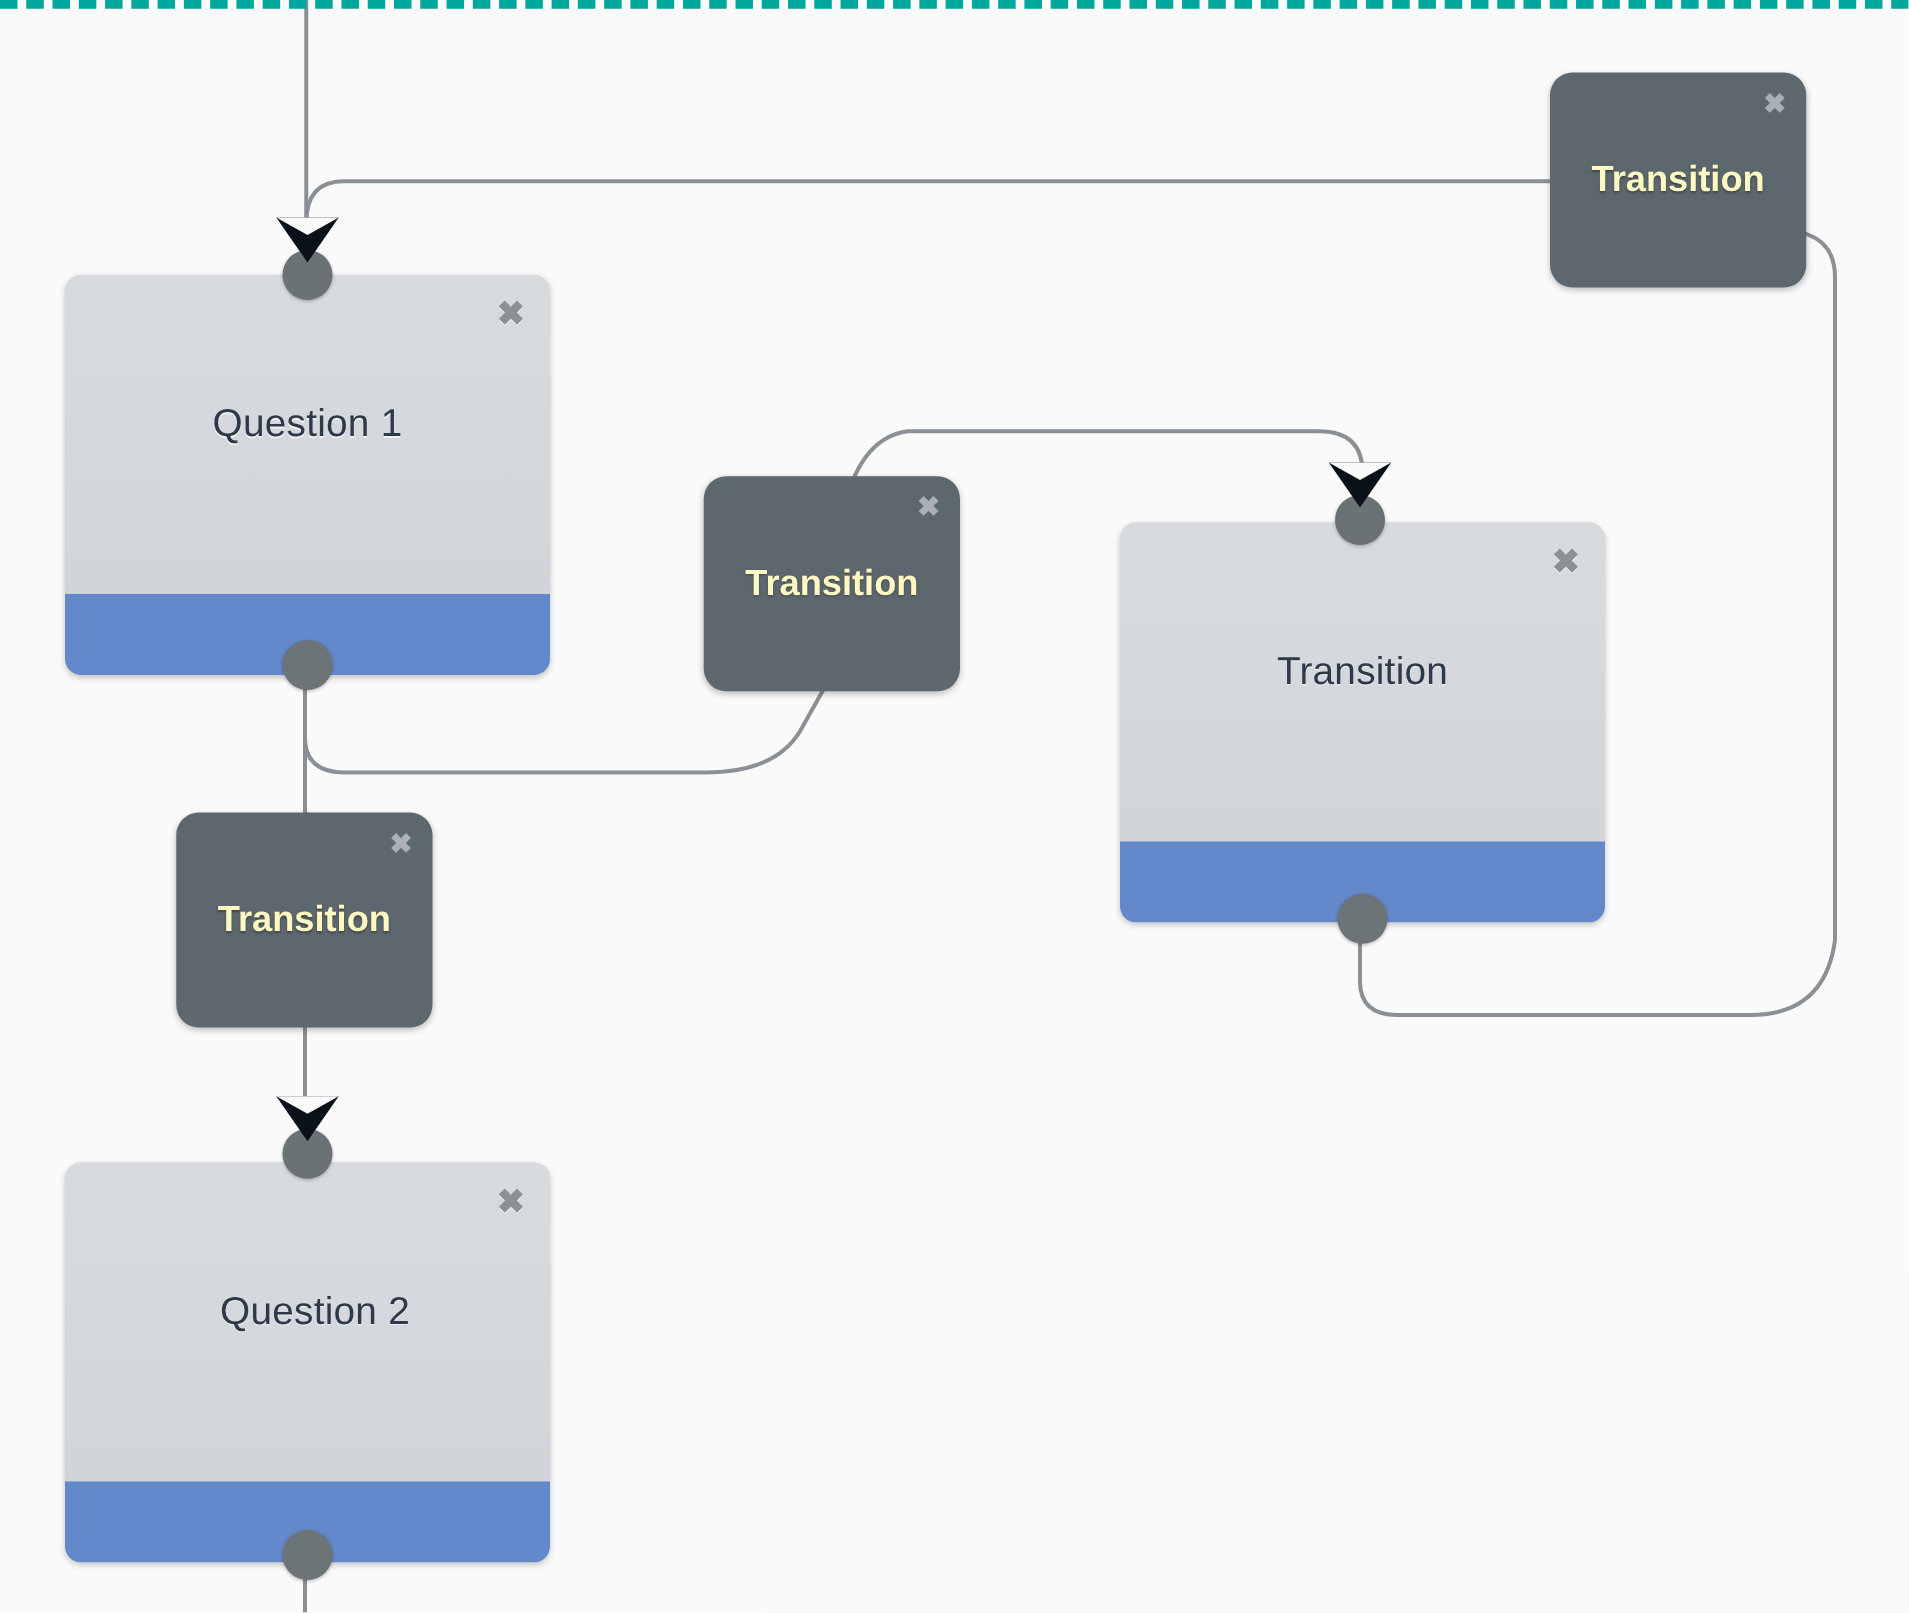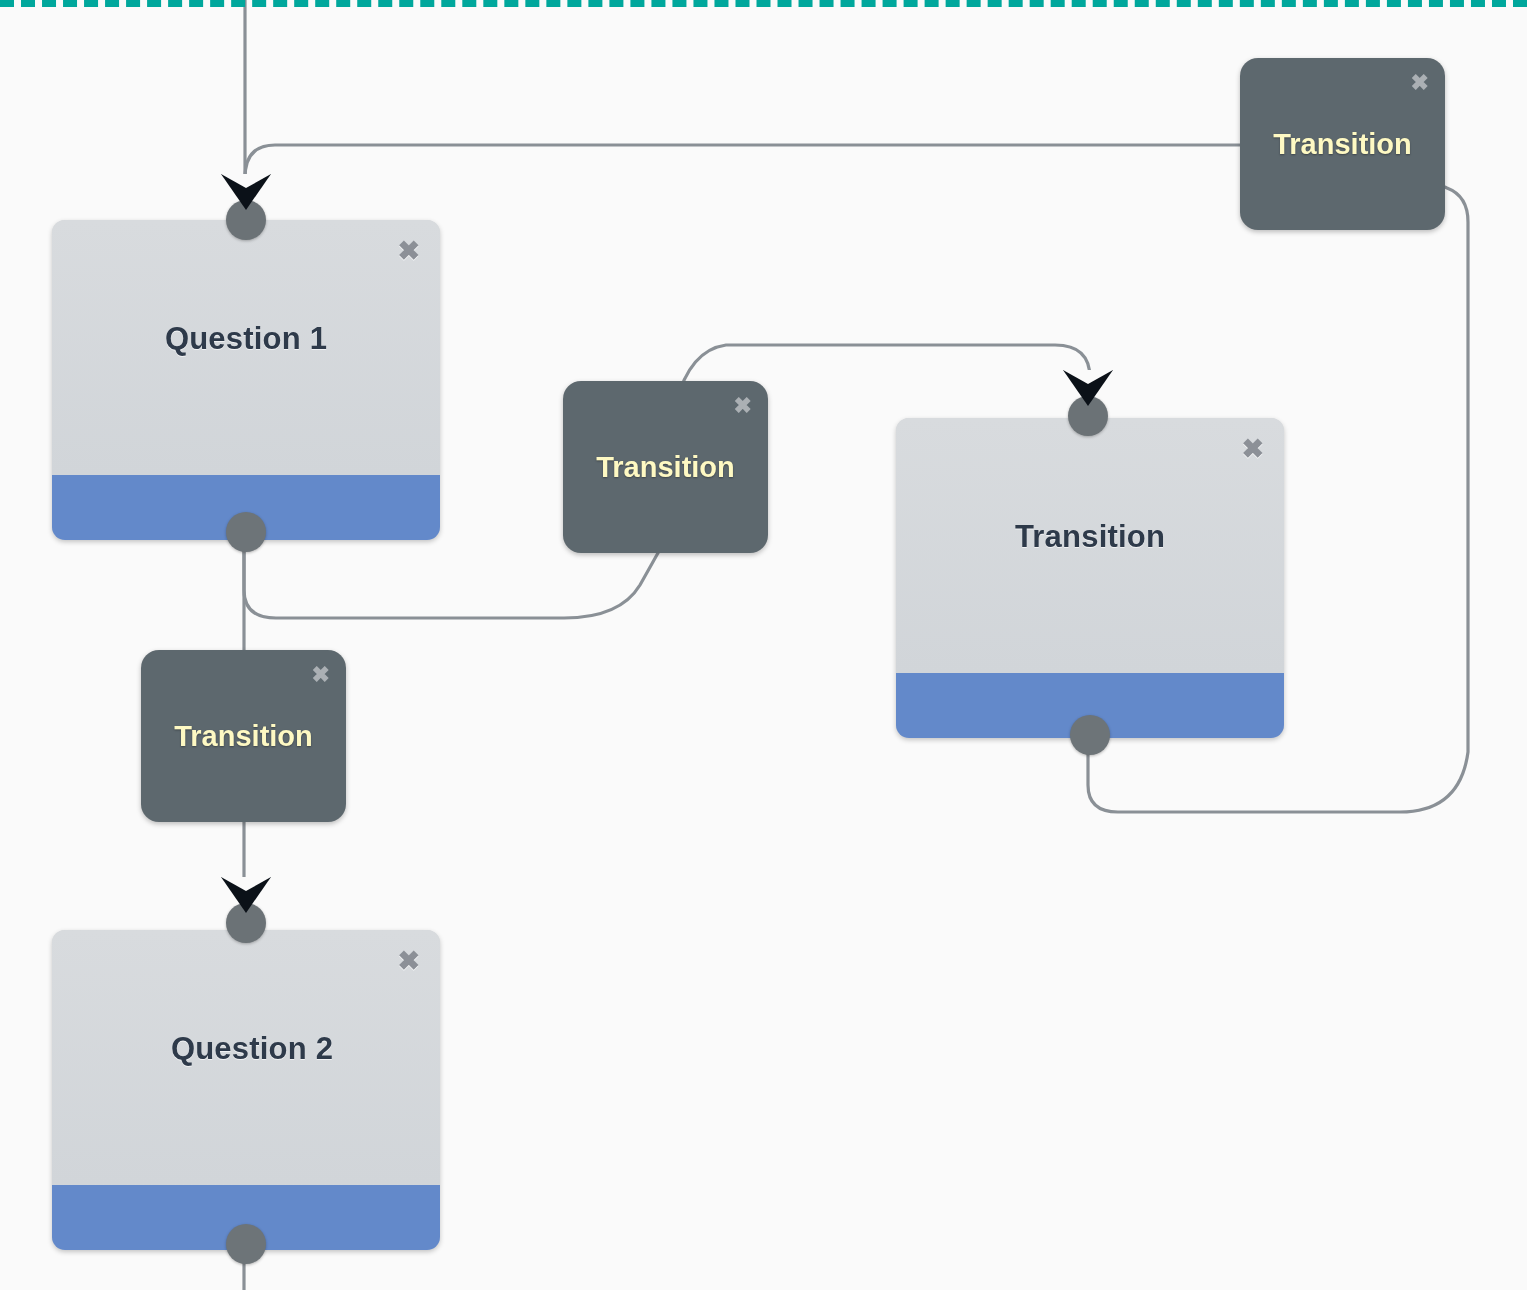--- a/index.html
+++ b/index.html
@@ -54,21 +54,21 @@
   .state-body {
     flex: 1 1 auto;
     position: relative;
     display: flex;
     align-items: center;
     justify-content: center;
     background: linear-gradient(180deg,#d8dbde 0%, #d1d5d9 100%);
   }
   .state-label {
     font-size: 31px;
-    font-weight: bold;
+    font-weight: normal;
     color: #2e3a4a;
     letter-spacing: 0.2px;
     text-shadow: 0 1px 0 rgba(255,255,255,0.65);
     user-select: none;
   }
   .state-footer {
     flex: 0 0 auto;
     background: #6389ca;
   }
   .state-close {

